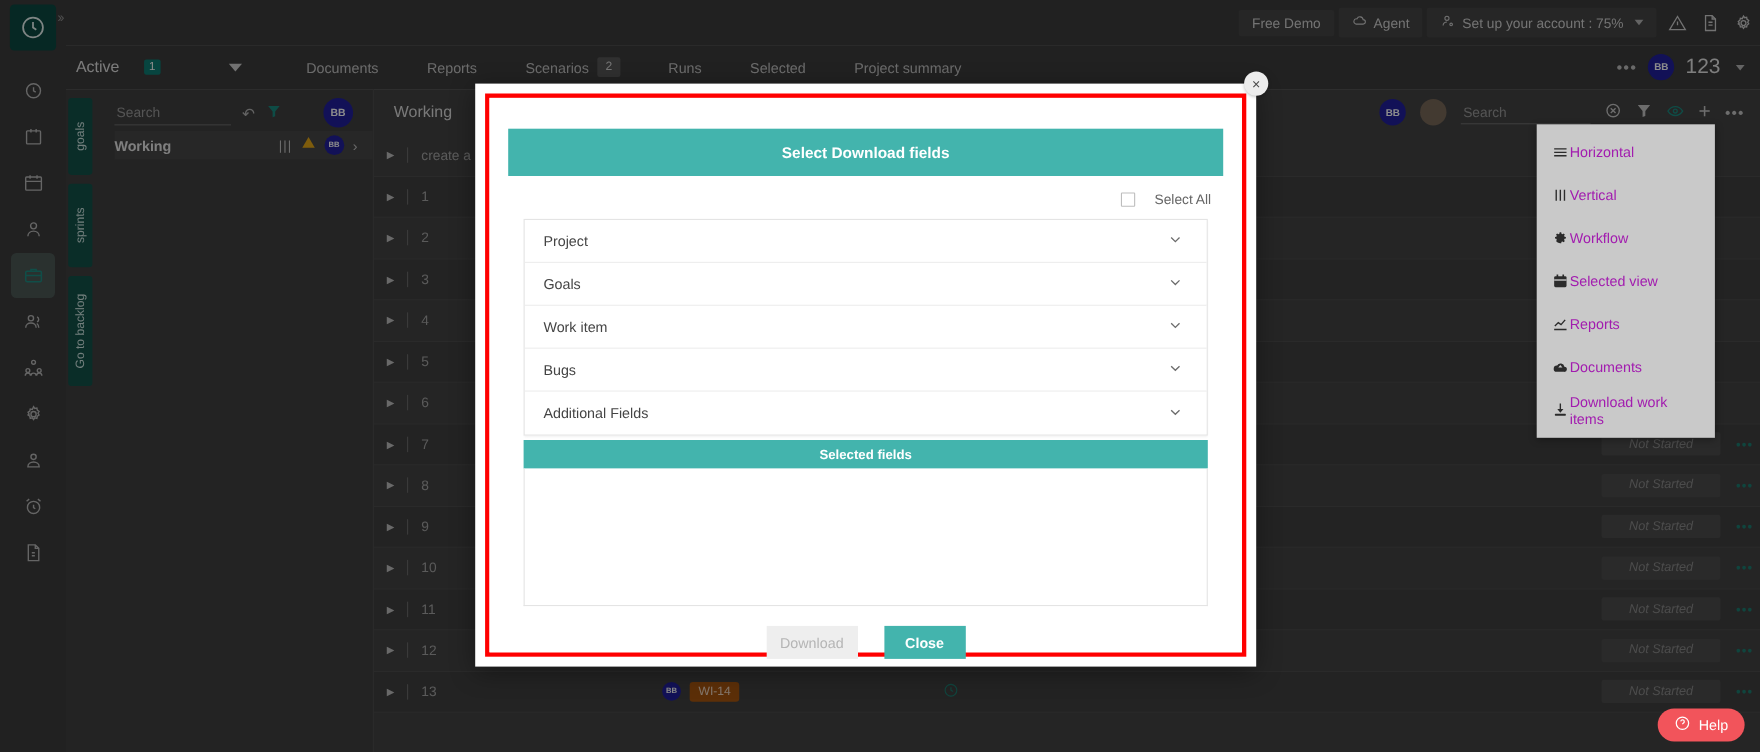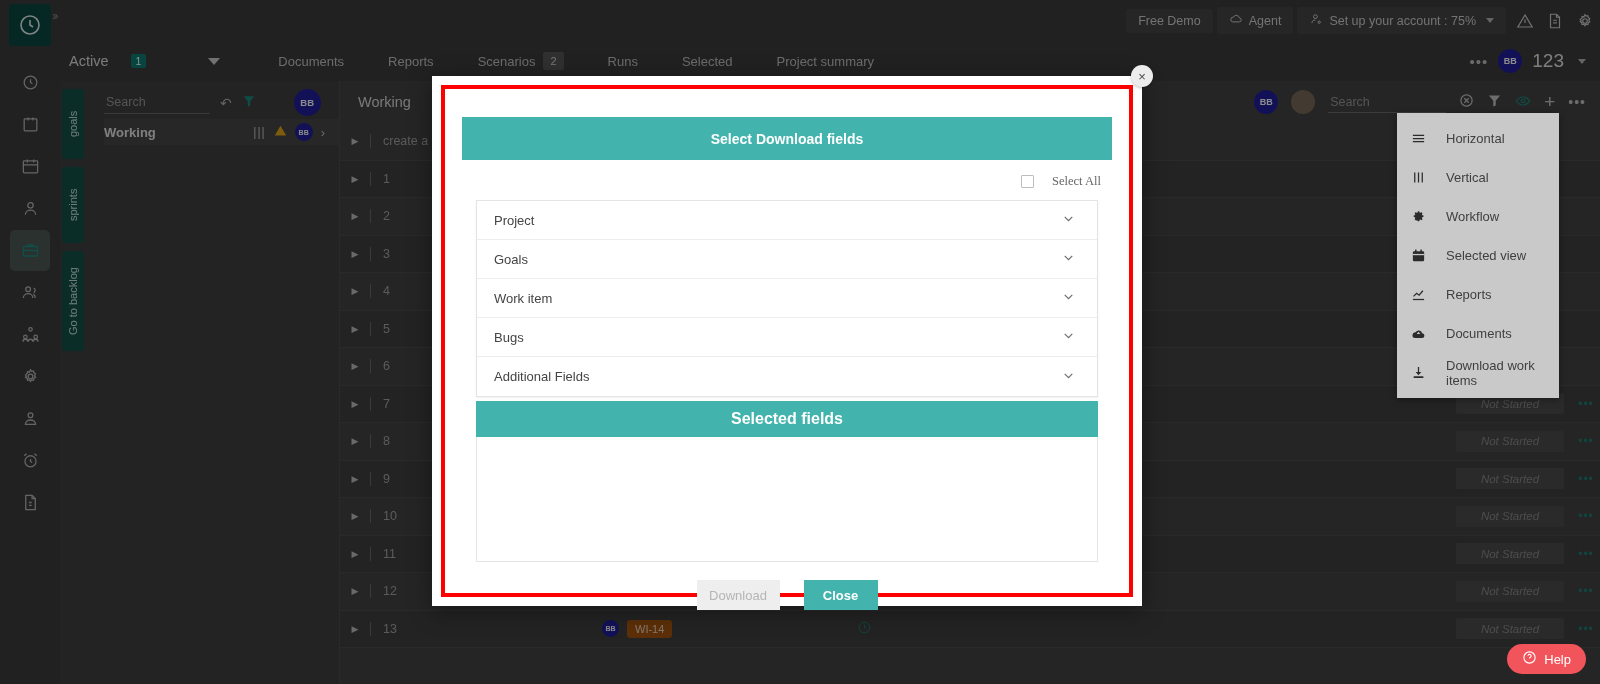--- a/index.html
+++ b/index.html
@@ -132,22 +132,22 @@
   }
   .gdots { width: 28px; text-align: center; color: #1d7f72; letter-spacing: 1px; font-size: 12px; }
   .wi-badge { background: #a8560f; color: #f0d9c4; font-size: 11px; padding: 3px 8px; border-radius: 3px; }
 
   
   .menu {
     position: absolute; left: 1397px; top: 113px; width: 162px; background: #c9c9c9;
     box-shadow: 0 2px 7px rgba(0,0,0,.35); padding: 6px 0; z-index: 40;
   }
   .menu-item {
-    display: flex; align-items: center; gap: 20px; height: 39px; padding: 0 14px;
-    color: #404040; font-size: 13px;
+    display: flex; align-items: center; gap: 1px; height: 39px; padding: 0 14px;
+    color: #a21caf; font-size: 13px;
   }
   .menu-ic { width: 15px; display: flex; align-items: center; justify-content: center; color: #2b2b2b; }
 
   
   .dim { position: absolute; inset: 0; background: rgba(0,0,0,0.45); z-index: 20; }
 
   
   .modal-wrap {
     position: absolute; left: 432px; top: 76px; width: 710px; height: 530px;
     background: #fff; z-index: 60; box-shadow: 0 5px 22px rgba(0,0,0,.4);
@@ -157,33 +157,33 @@
   .modal-inner { position: absolute; left: 13px; top: 13px; right: 13px; bottom: 13px; background: #fff; }
   .close-x {
     position: absolute; left: 1131px; top: 65px; width: 22px; height: 22px; border-radius: 50%;
     background: #ececec; color: #4a4a4a; font-size: 13px; display: flex; align-items: center;
     justify-content: center; z-index: 70; box-shadow: 0 1px 3px rgba(0,0,0,.25);
   }
   .m-title {
     margin: 28px 17px 0 17px; height: 43px; background: #43b4ad; color: #fff;
     display: flex; align-items: center; justify-content: center; font-size: 14px; font-weight: bold;
   }
-  .m-selall { display: flex; align-items: center; justify-content: flex-end; gap: 18px; padding: 14px 28px 0 16px; font-family: Liberation Serif, serif; }
+  .m-selall { display: flex; align-items: center; justify-content: flex-end; gap: 18px; padding: 14px 28px 0 16px; }
   .chk { width: 13px; height: 13px; border: 1px solid #bdbdbd; background: #fff; border-radius: 1px; }
   .selall-lbl { color: #666; font-size: 12.5px; }
   .m-acc { margin: 11px 31px 0 31px; border: 1px solid #e4e4e4; background: #fff; box-shadow: 0 1px 2px rgba(0,0,0,.06); }
   .acc-row {
     height: 39px; display: flex; align-items: center; padding: 0 22px 0 17px;
     border-bottom: 1px solid #ededed; color: #444; font-size: 13px;
   }
   .acc-row:last-child { border-bottom: none; }
   .chev { margin-left: auto; color: #6c6c6c; font-size: 13px; }
   .m-selfields {
-    margin: 4px 31px 0 31px; height: 36px; background: #43b4ad; color: #fff;
-    display: flex; align-items: center; justify-content: center; font-size: 16px; font-weight: bold;
+    margin: 4px 31px 0 31px; height: 26px; background: #43b4ad; color: #fff;
+    display: flex; align-items: center; justify-content: center; font-size: 12px; font-weight: bold;
   }
   .m-selbox { margin: 0 31px; height: 125px; border: 1px solid #e4e4e4; border-top: none; background: #fff; }
   .m-btns { display: flex; align-items: center; justify-content: center; gap: 24px; margin-top: 18px; }
   .btn-dl {
     width: 83px; height: 30px; background: #eeeeee; color: #b5b5b5; border: none;
     font-size: 13px; font-family: "Liberation Sans", sans-serif;
   }
   .btn-close {
     width: 74px; height: 30px; background: #43b4ad; color: #fff; border: none;
     font-size: 13px; font-weight: bold; border-radius: 0; font-family: "Liberation Sans", sans-serif;

